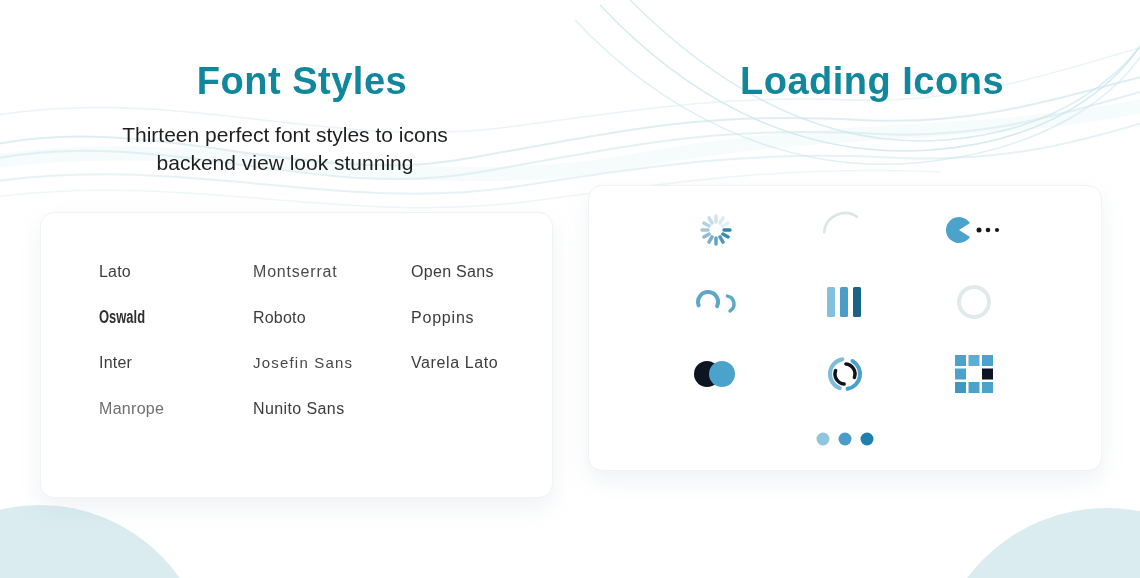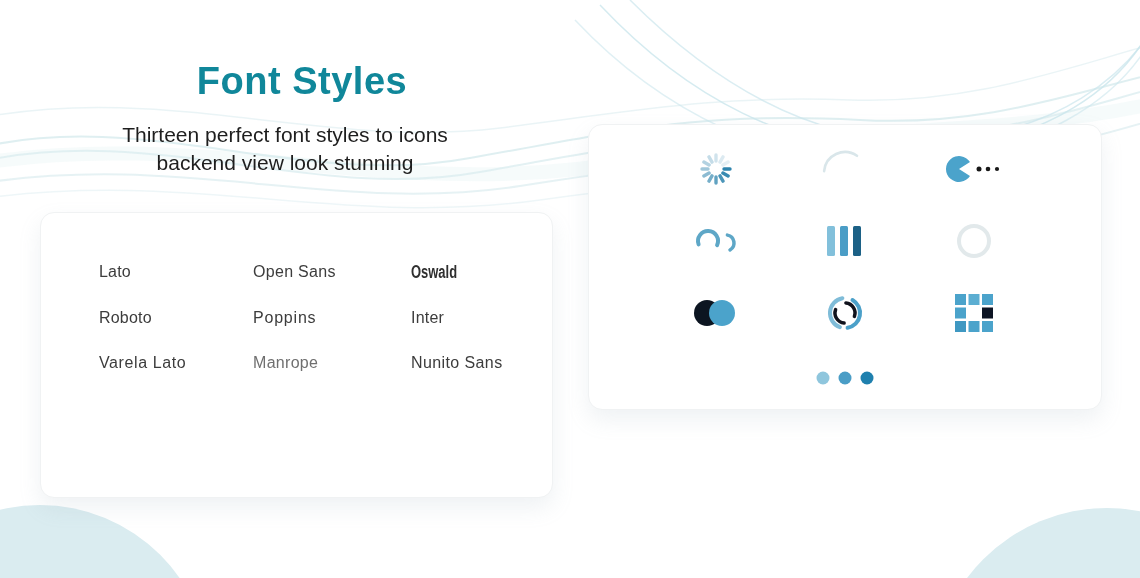--- a/index.html
+++ b/index.html
@@ -91,33 +91,36 @@
 
   <div class="columns">
 
     <section class="col">
       <h1 class="section-title">Font Styles</h1>
       <p class="section-sub"><span>Thirteen perfect font styles to icons</span><br><span>backend view look stunning</span></p>
 
       <div class="card font-card">
         <div class="fonts-grid">
           <div class="font-cell f-lato"><span class="fname">Lato</span></div>
+          <div class="font-cell f-montserrat"><span class="fname">Montserrat</span></div>
           <div class="font-cell f-opensans"><span class="fname">Open Sans</span></div>
           <div class="font-cell f-oswald"><span class="fname">Oswald</span></div>
           <div class="font-cell f-roboto"><span class="fname">Roboto</span></div>
           <div class="font-cell f-poppins"><span class="fname">Poppins</span></div>
           <div class="font-cell f-inter"><span class="fname">Inter</span></div>
+          <div class="font-cell f-josefin"><span class="fname">Josefin Sans</span></div>
           <div class="font-cell f-varela"><span class="fname">Varela Lato</span></div>
           <div class="font-cell f-manrope"><span class="fname">Manrope</span></div>
           <div class="font-cell f-nunito"><span class="fname">Nunito Sans</span></div>
         </div>
       </div>
     </section>
 
     <section class="col">
+      <h1 class="section-title">Loading Icons</h1>
       <p class="section-sub"><br></p>
 
       <div class="card loader-card">
         <div class="icons-grid">
 
           <div class="icon-cell">
             <svg width="44" height="44" viewBox="0 0 44 44">
               <g stroke="#2f85ae" stroke-width="3.4" stroke-linecap="round">
                 <line x1="30" y1="22" x2="36" y2="22" opacity="1"></line>
                 <line x1="28.9" y1="26" x2="34.1" y2="29" opacity="0.95"></line>

